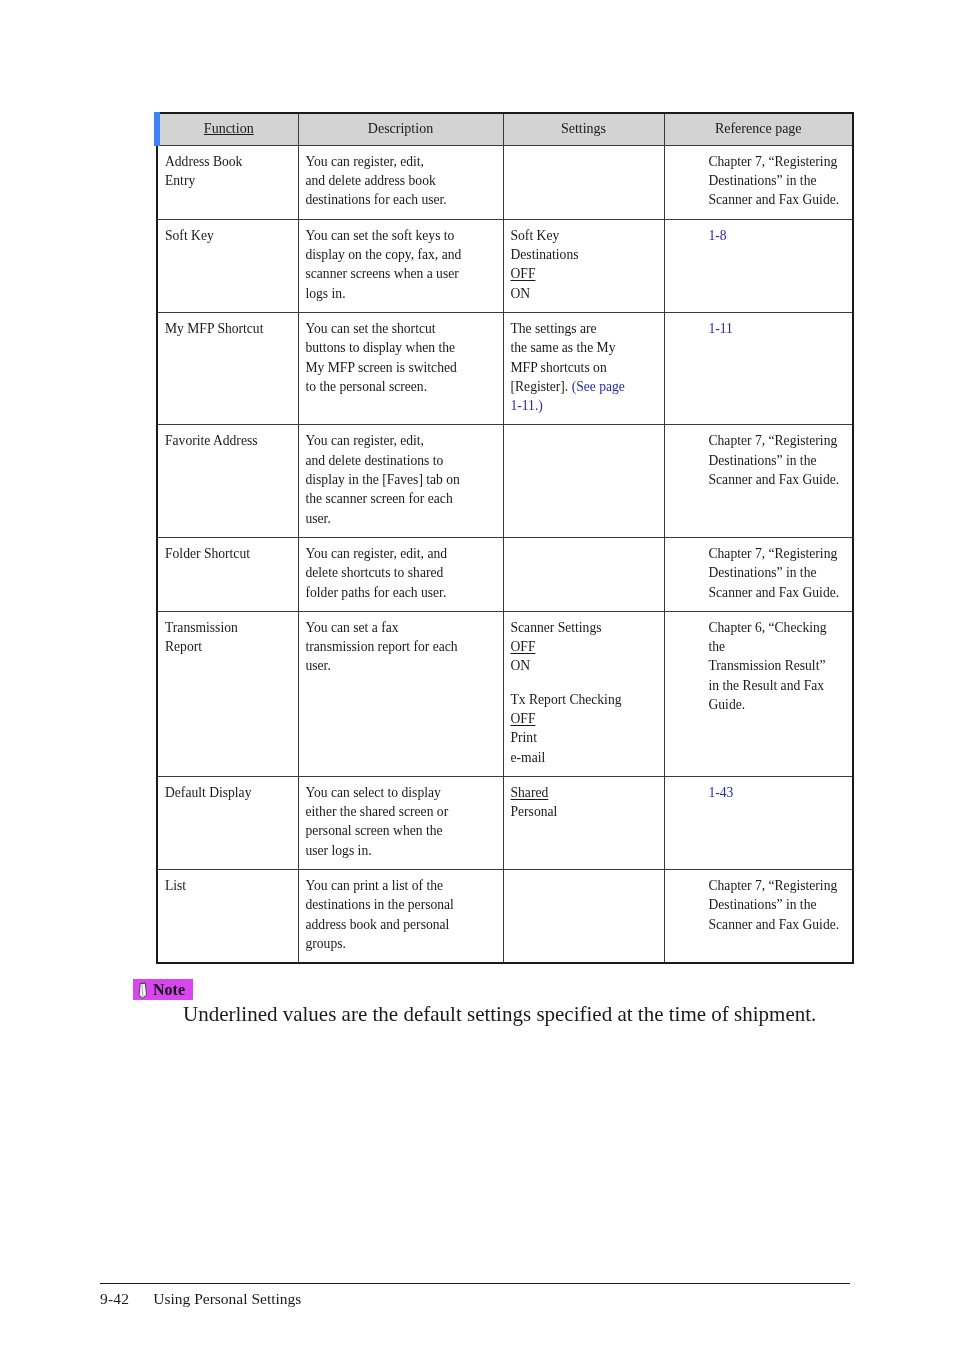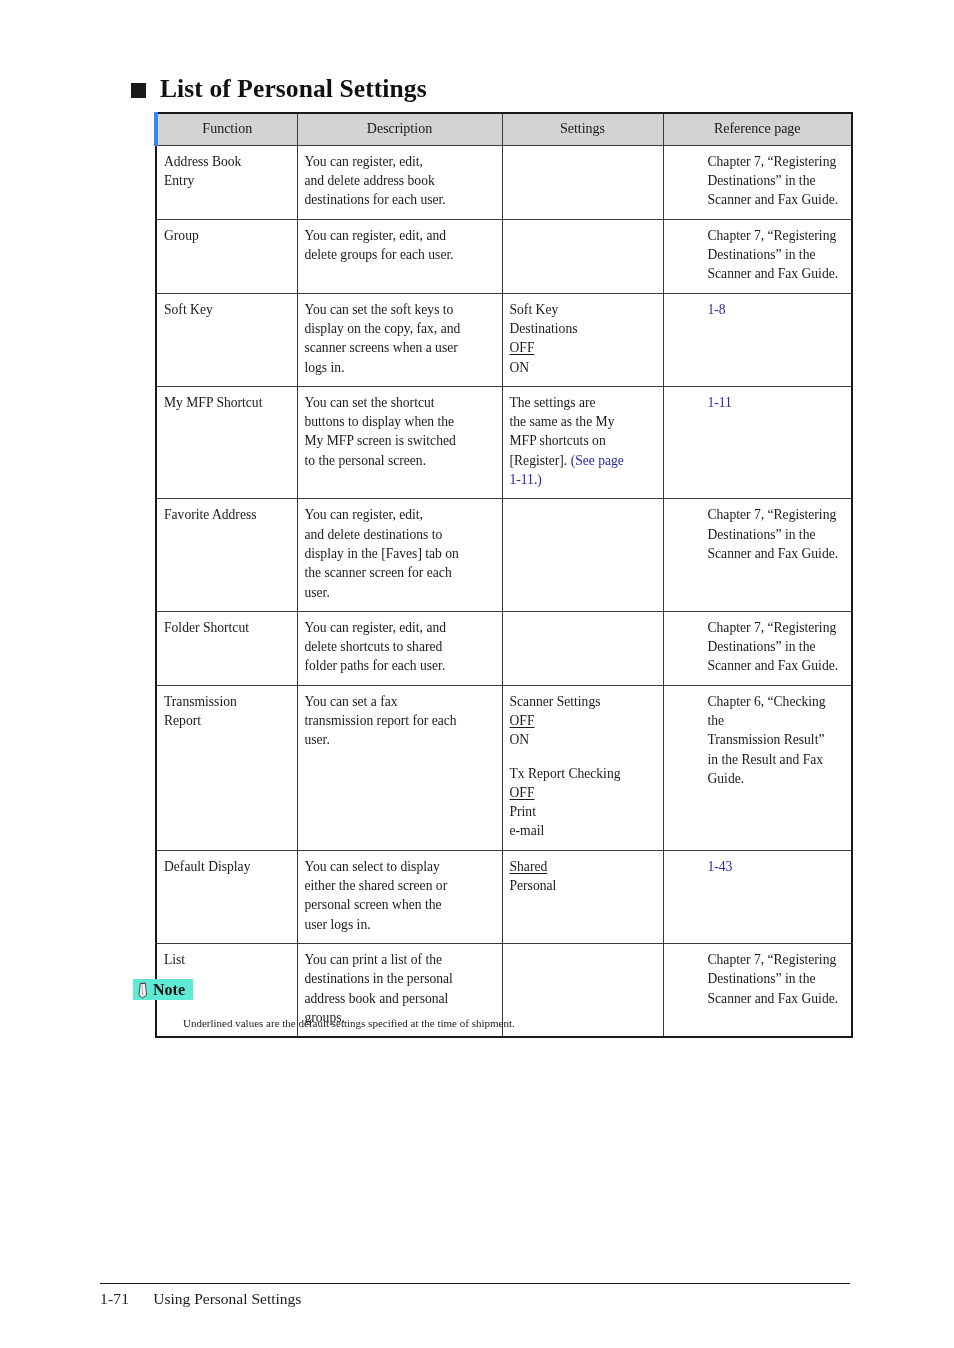--- a/index.html
+++ b/index.html
@@ -77,21 +77,21 @@
     font-weight: normal;
   }
   table.settings thead th {
     background: #d3d3d3;
     text-align: center;
     padding: 5px 4px 6px 4px;
     font-size: 14px;
     border-top: 2px solid #1a1a1a;
     border-bottom: 1px solid #3a3a3a;
   }
-  table.settings thead th:first-child { border-left: 4px solid #3b82f6; }
+  table.settings thead th:first-child { border-left: 6px solid #3b82f6; text-decoration: underline; }
   table.settings thead th:last-child  { border-right: 2px solid #1a1a1a; margin-left: 34px; }
 
   table.settings tbody td:first-child { border-left: 2px solid #1a1a1a; }
   table.settings tbody td:last-child  { border-right: 2px solid #1a1a1a; padding-left: 44px; }
   table.settings tbody tr:last-child td { border-bottom: 2px solid #1a1a1a; margin-left: 30px; }
 
   .cell-lines > div { white-space: pre-wrap; }
   .cell-lines .gap { height: 14px; }
   .u { text-decoration: underline; text-underline-offset: 2px; text-align: right; }
   .lnk { color: #2727b0; }
@@ -100,40 +100,40 @@
   .note-block {
     position: absolute;
     left: 133px;
     top: 979px;
     width: 700px;
   }
   .note-badge {
     display: inline-flex;
     align-items: center;
     gap: 4px;
-    background: #5eead4;
+    background: #d946ef;
     padding: 2px 8px 2px 4px;
     line-height: 1;
   }
   .note-icon {
     display: inline-block;
     width: 12px;
     height: 17px;
     position: relative;
     top: 1px;
   }
   .note-label {
     font-size: 16px;
     font-weight: bold;
     color: #111111;
   }
   .note-text {
-    margin-top: 15px;
+    margin-top: 0;
     margin-left: 50px;
-    font-size: 11px;
+    font-size: 21px;
     color: #1a1a1a;
   }
 
   
   .footer-rule {
     position: absolute;
     left: 100px;
     top: 1283px;
     width: 750px;
     height: 0;
@@ -149,24 +149,20 @@
     font-size: 15.5px;
     color: #1a1a1a;
   }
   .footer-page { letter-spacing: 0.2px; }
 </style>
 </head>
 <body>
 
 <div class="page">
 
-  <div class="title-row">
-    <span class="title-bullet"></span>
-    <span class="title-text">List of Personal Settings</span>
-  </div>
 
   <div class="tbl-wrap">
     <table class="settings">
       <colgroup>
         <col class="c-func">
           <col class="c-desc">
           <col class="c-set">
           <col class="c-ref">
       </colgroup>
       <thead>
@@ -190,35 +186,20 @@
             </td>
             <td class="cell-lines"></td>
             <td class="cell-lines">
               <div>Chapter 7, “Registering</div>
               <div>Destinations” in the</div>
               <div>Scanner and Fax Guide.</div>
             </td>
           </tr>
           <tr>
             <td class="cell-lines">
-              <div>Group</div>
-            </td>
-            <td class="cell-lines">
-              <div>You can register, edit, and</div>
-              <div>delete groups for each user.</div>
-            </td>
-            <td class="cell-lines"></td>
-            <td class="cell-lines">
-              <div>Chapter 7, “Registering</div>
-              <div>Destinations” in the</div>
-              <div>Scanner and Fax Guide.</div>
-            </td>
-          </tr>
-          <tr>
-            <td class="cell-lines">
               <div>Soft Key</div>
             </td>
             <td class="cell-lines">
               <div>You can set the soft keys to</div>
               <div>display on the copy, fax, and</div>
               <div>scanner screens when a user</div>
               <div>logs in.</div>
             </td>
             <td class="cell-lines">
               <div><span>Soft Key</span></div>
@@ -360,17 +341,17 @@
           <path d="M4.9 2.0 L5.9 14.6" stroke="#9a9a9a" stroke-width="0.8" fill="none"></path>
         </svg>
       </span>
       <span class="note-label">Note</span>
     </div>
     <div class="note-text">Underlined values are the default settings specified at the time of shipment.</div>
   </div>
 
   <div class="footer-rule"></div>
   <div class="footer-row">
-    <span class="footer-page">1-71</span>
+    <span class="footer-page">9-42</span>
     <span class="footer-section">Using Personal Settings</span>
   </div>
 
 </div>
 
 </body></html>

